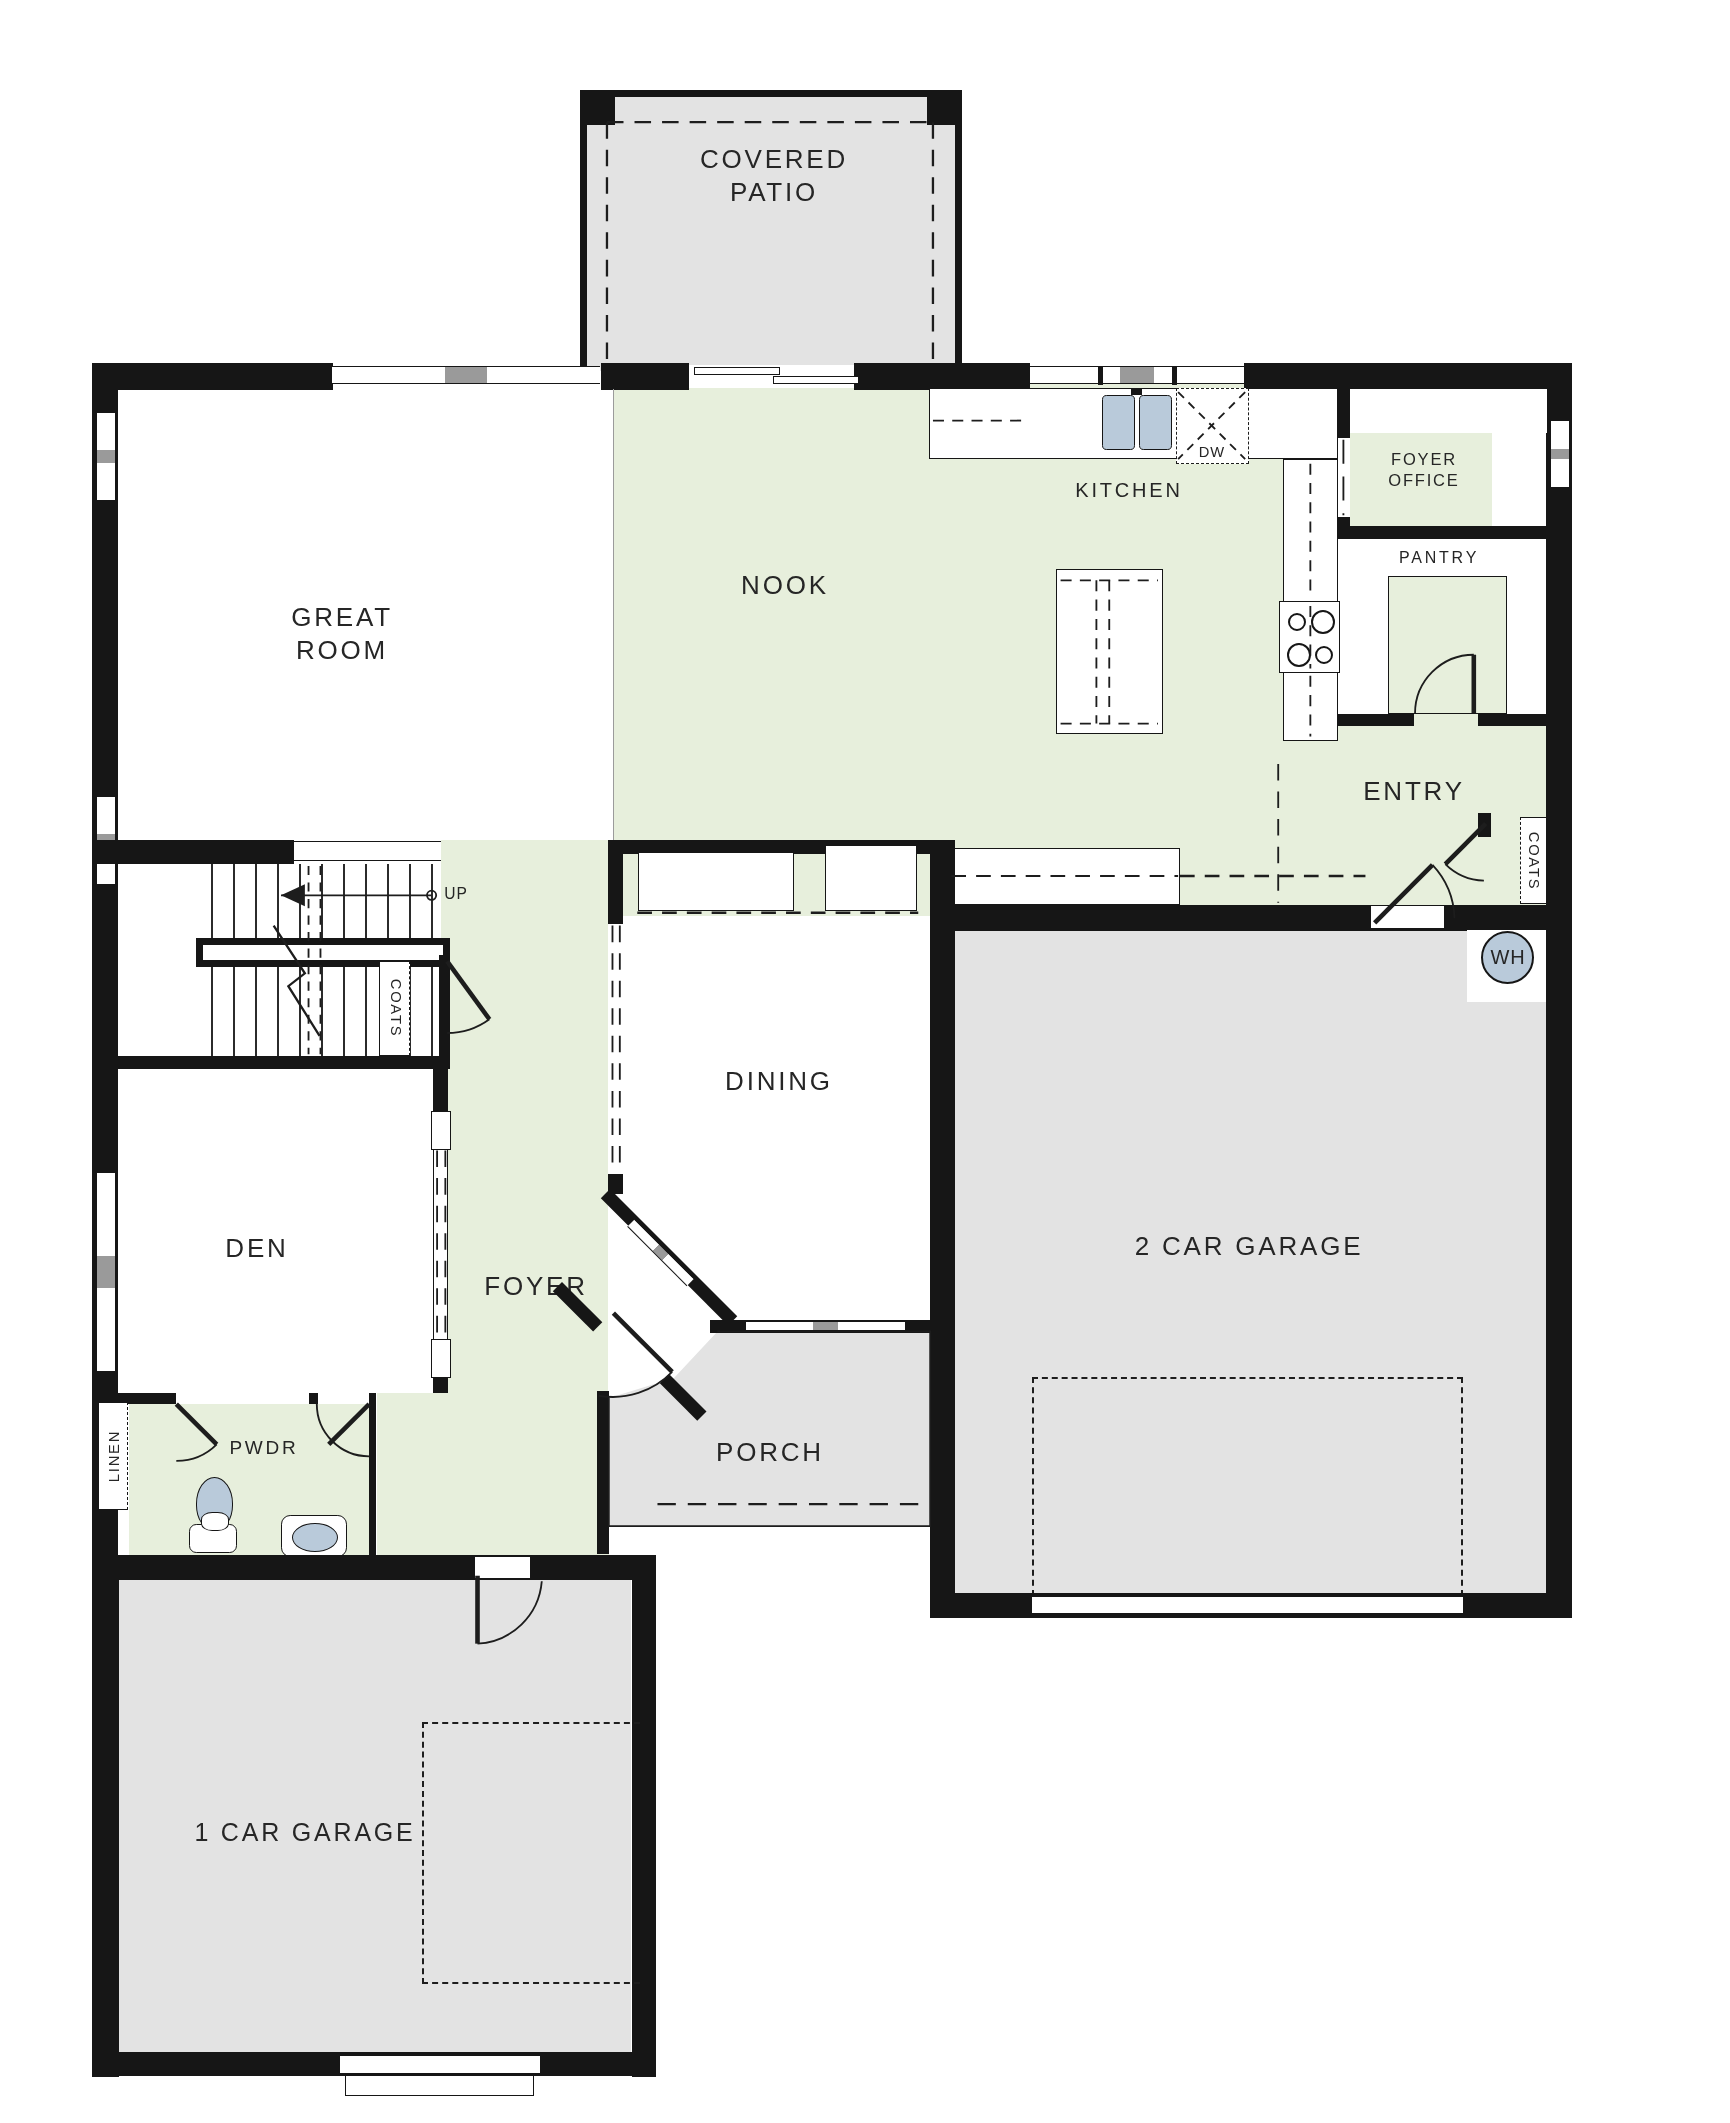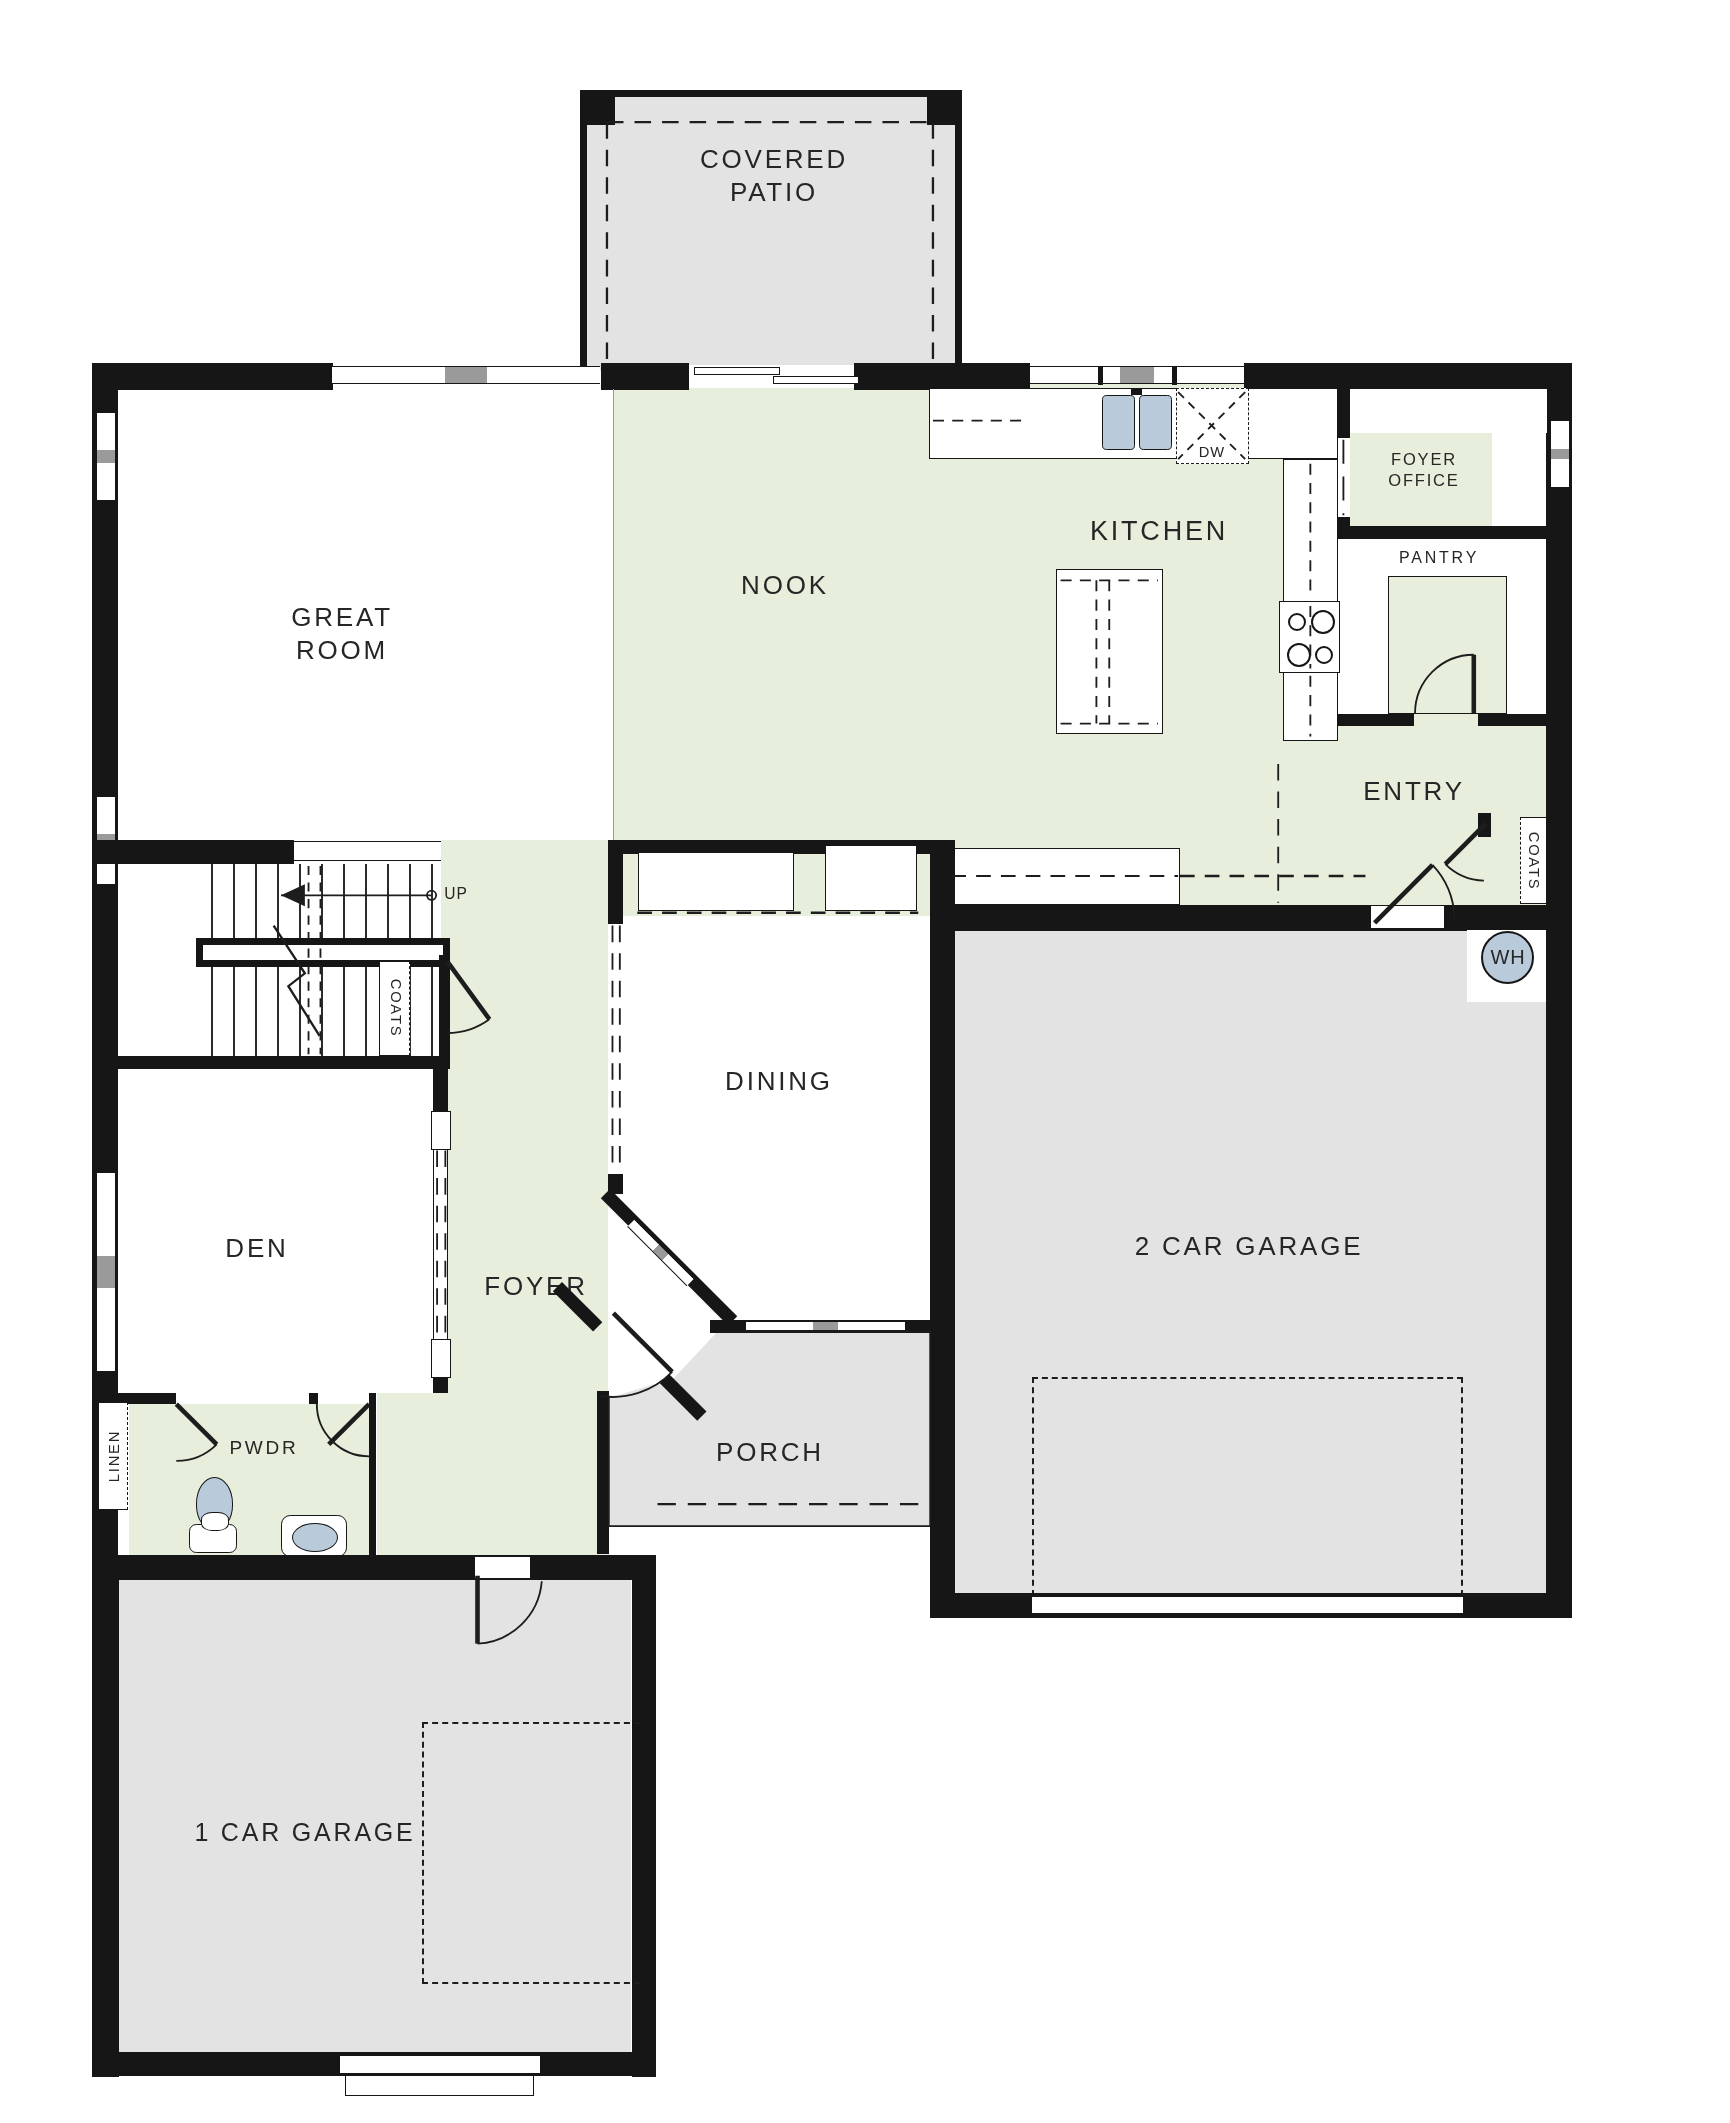--- a/index.html
+++ b/index.html
@@ -114,21 +114,21 @@
   <div class="fix" style="left:638px;top:852px;width:156px;height:59px;"></div>
   <div class="fix" style="left:825px;top:845px;width:92px;height:66px;"></div>
   <div class="wall" style="left:608px;top:840px;width:14.7px;height:84px;"></div>
   <div class="wht" style="left:609px;top:925px;width:13px;height:249px;"></div>
   <div class="wall" style="left:608px;top:1174px;width:14.7px;height:20px;"></div>
 
   <div class="wall" style="left:610px;top:1189px;width:180px;height:13px;transform:rotate(45deg);transform-origin:top left;"></div>
   <div class="winV" style="left:635px;top:1219px;width:84px;height:9.2px;transform:rotate(45deg);transform-origin:top left;"></div>
 
   <div class="lbl" style="left:785px;top:586px;font-size:26px;">NOOK</div>
-  <div class="lbl" style="left:1159px;top:491px;font-size:27px;margin-top:40px;">KITCHEN</div>
+  <div class="lbl" style="left:1129px;top:491px;font-size:20px;">KITCHEN</div>
 
   <div class="ctr" style="left:929px;top:388px;width:409px;height:71px;"></div>
   <div class="fix blue" style="left:1102px;top:395px;width:33px;height:55px;border-radius:4.6px;"></div>
   <div class="fix blue" style="left:1139px;top:395px;width:33px;height:55px;border-radius:4.6px;"></div>
   <div class="wall" style="left:1131px;top:389px;width:11px;height:6.4px;"></div>
   <div class="abs" style="left:1176px;top:388px;width:73px;height:76px;border:1.8px dashed #1d1d1d;box-sizing:border-box;background:#fff;"></div>
   <div class="lbl" style="left:1212px;top:452px;font-size:14.7px;letter-spacing:0.9px;">DW</div>
 
   <div class="ctr" style="left:1283px;top:459px;width:55px;height:282px;"></div>
   <div class="ctr" style="left:1279px;top:601px;width:61px;height:72px;"></div>

